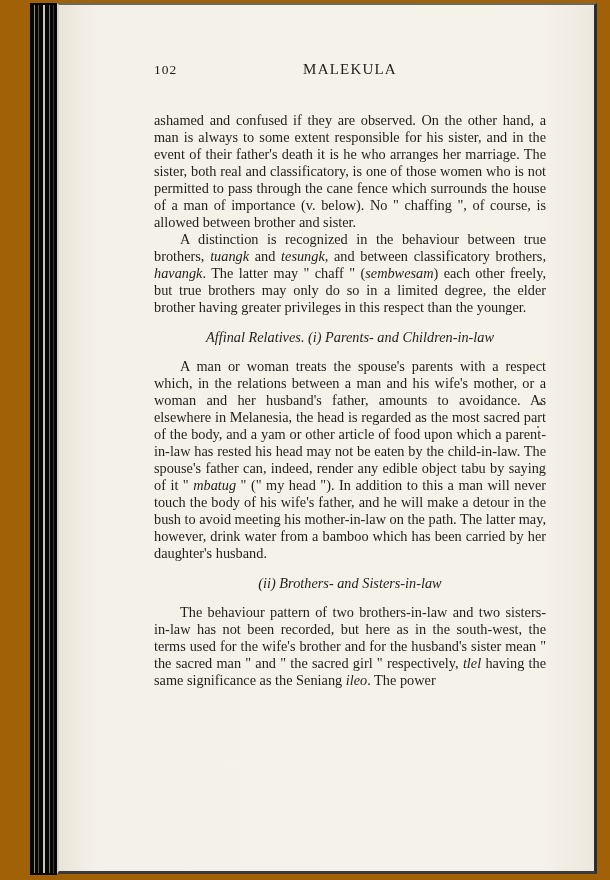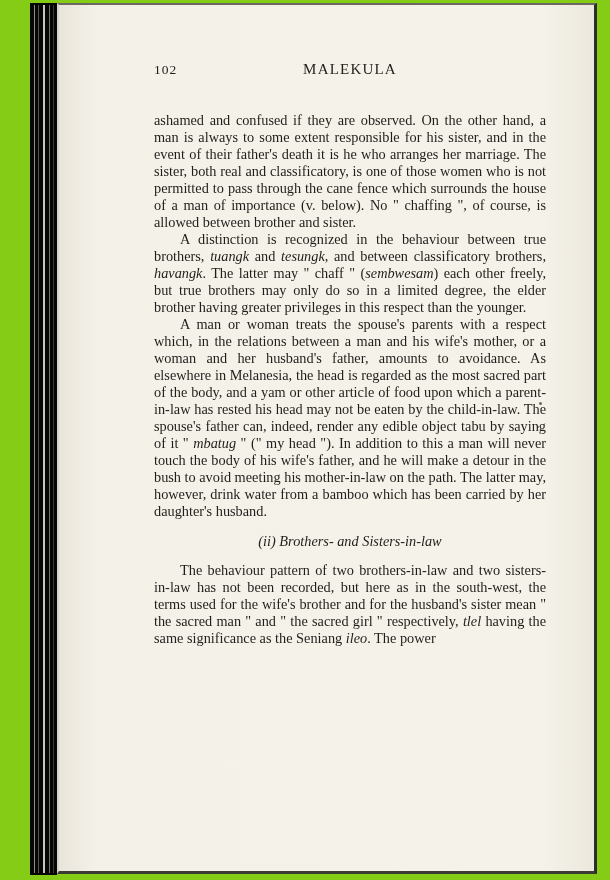--- a/index.html
+++ b/index.html
@@ -1,20 +1,20 @@
 <!DOCTYPE html>
 <html><head>
 <meta charset="utf-8">
 <style>
   html, body { margin: 0; padding: 0; background: #ffffff; }
   .scan {
     position: relative;
     width: 610px;
     height: 880px;
-    background: #84cc16;
+    background: #a16207;
     overflow: hidden;
     font-family: "Liberation Serif", "DejaVu Serif", serif;
   }
   
   .spine {
     position: absolute;
     left: 30px; top: 3px; bottom: 5px;
     width: 27px;
     background: #060606;
   }
@@ -107,20 +107,21 @@
       <div class="running-head">
         <span class="pagenum">102</span>
         <span class="title">MALEKULA</span>
       </div>
 
       <p class="body-par noindent"><span>ashamed and confused if they are observed.  On the other hand, a man is always to some extent responsible for his sister, and in the event of their father's death it is he who arranges her marriage. The sister, both real and classificatory, is one of those women who is not permitted to pass through the cane fence which surrounds the house of a man of importance (v. below).  No " chaffing ", of course, is allowed between brother and sister.</span></p>
 
 
       <p class="body-par"><span>A distinction is recognized in the behaviour between true brothers, </span><span class="it">tuangk</span><span> and </span><span class="it">tesungk</span><span>, and between classificatory brothers, </span><span class="it">havangk</span><span>.  The latter may " chaff " (</span><span class="it">sembwesam</span><span>) each other freely, but true brothers may only do so in a limited degree, the elder brother having greater privileges in this respect than the younger.</span></p>
 
+      <h3 class="heading">Affinal Relatives.  (i) Parents- and Children-in-law</h3>
 
       <p class="body-par"><span>A man or woman treats the spouse's parents with a respect which, in the relations between a man and his wife's mother, or a woman and her husband's father, amounts to avoidance.  As elsewhere in Melanesia, the head is regarded as the most sacred part of the body, and a yam or other article of food upon which a parent-in-law has rested his head may not be eaten by the child-in-law.  The spouse's father can, indeed, render any edible object tabu by saying of it " </span><span class="it">mbatug</span><span> " (" my head ").  In addition to this a man will never touch the body of his wife's father, and he will make a detour in the bush to avoid meeting his mother-in-law on the path.  The latter may, however, drink water from a bamboo which has been carried by her daughter's husband.</span></p>
 
       <h3 class="heading">(ii) Brothers- and Sisters-in-law</h3>
 
       <p class="body-par"><span>The behaviour pattern of two brothers-in-law and two sisters-in-law has not been recorded, but here as in the south-west, the terms used for the wife's brother and for the husband's sister mean " the sacred man " and " the sacred girl " respectively, </span><span class="it">tlel</span><span> having the same significance as the Seniang </span><span class="it">ileo</span><span>.  The power</span></p>
 
     </div>
   </div>
 

